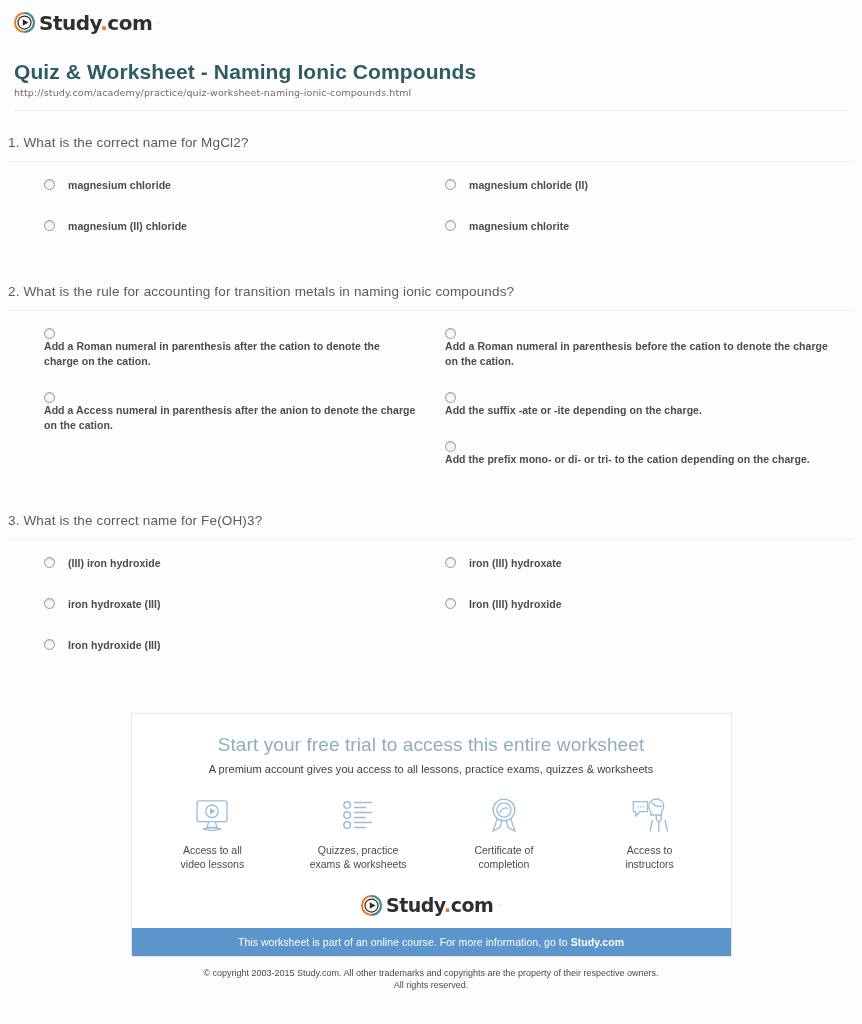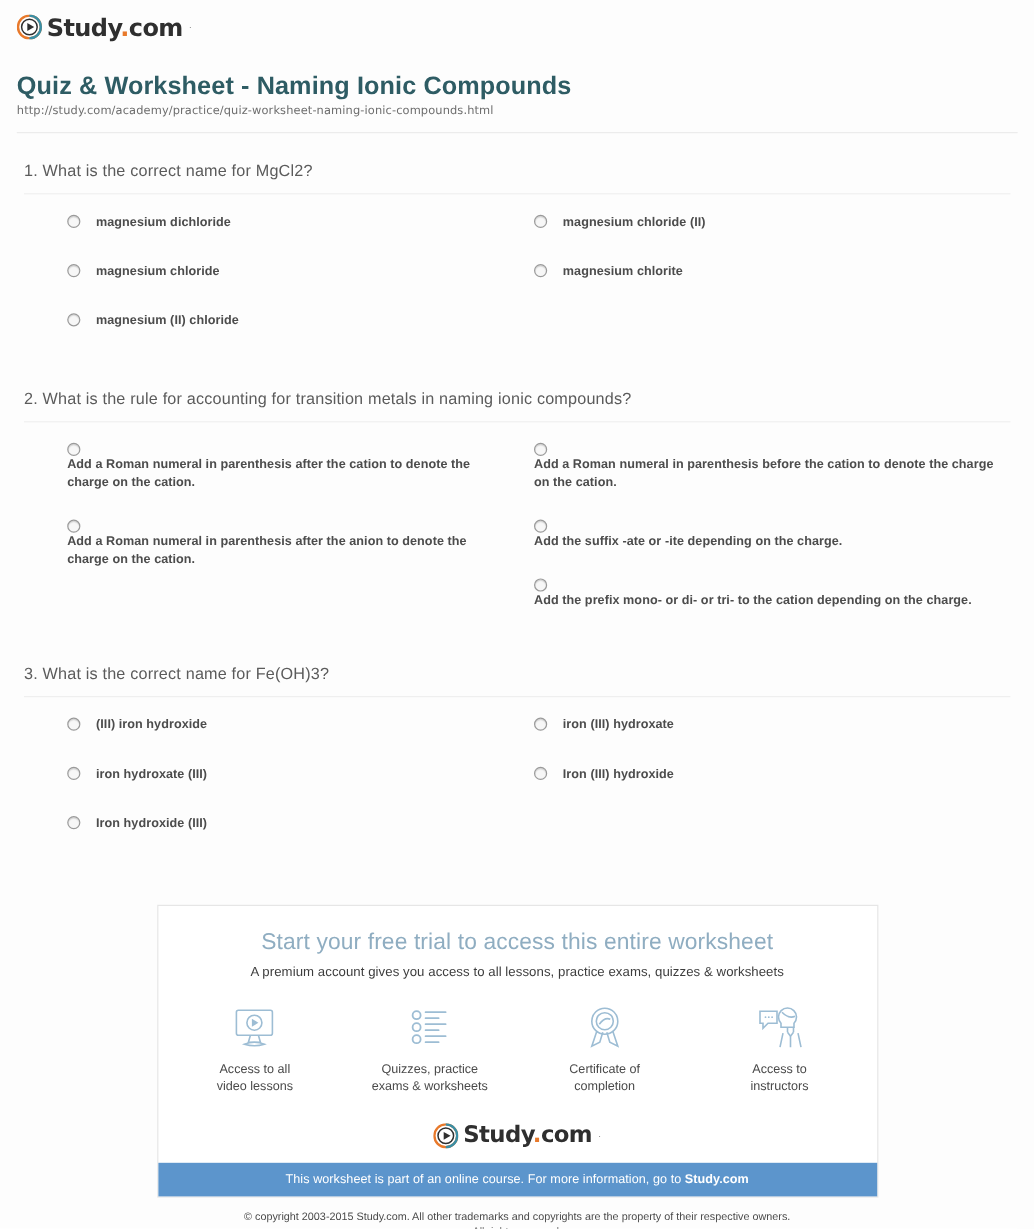--- a/index.html
+++ b/index.html
@@ -74,21 +74,21 @@
     margin: 0;
     letter-spacing: 0.1px;
   }
   .header-rule {
     margin: 12px 14px 0 14px;
     border-top: 1px solid #ececec;
   }
 
   
   .quiz {
-    padding: 0 20px;
+    padding: 0 8px;
   }
   .question {
     padding-top: 24px;
   }
   .q-text {
     font-size: 13.5px;
     color: #5b5b5b;
     font-weight: normal;
     letter-spacing: 0.15px;
     padding-bottom: 11px;
@@ -236,24 +236,20 @@
   <div class="header-rule"></div>
 
   <div class="quiz">
 
     <div class="question">
       <p class="q-text">1. What is the correct name for MgCl2?</p>
       <div class="answers">
         <div class="answer-col left">
           <div class="answer">
             <span class="radio"></span>
-            <span class="answer-label">magnesium dichloride</span>
-          </div>
-          <div class="answer">
-            <span class="radio"></span>
             <span class="answer-label">magnesium chloride</span>
           </div>
           <div class="answer">
             <span class="radio"></span>
             <span class="answer-label">magnesium (II) chloride</span>
           </div>
         </div>
         <div class="answer-col right">
           <div class="answer">
             <span class="radio"></span>
@@ -270,21 +266,21 @@
     <div class="question">
       <p class="q-text">2. What is the rule for accounting for transition metals in naming ionic compounds?</p>
       <div class="answers">
         <div class="answer-col left">
           <div class="answer tall">
             <span class="radio"></span>
             <span class="answer-label">Add a Roman numeral in parenthesis after the cation to denote the charge on the cation.</span>
           </div>
           <div class="answer tall">
             <span class="radio"></span>
-            <span class="answer-label">Add a Roman numeral in parenthesis after the anion to denote the charge on the cation.</span>
+            <span class="answer-label">Add a Access numeral in parenthesis after the anion to denote the charge on the cation.</span>
           </div>
         </div>
         <div class="answer-col right">
           <div class="answer tall">
             <span class="radio"></span>
             <span class="answer-label">Add a Roman numeral in parenthesis before the cation to denote the charge on the cation.</span>
           </div>
           <div class="answer tall">
             <span class="radio"></span>
             <span class="answer-label">Add the suffix -ate or -ite depending on the charge.</span>

